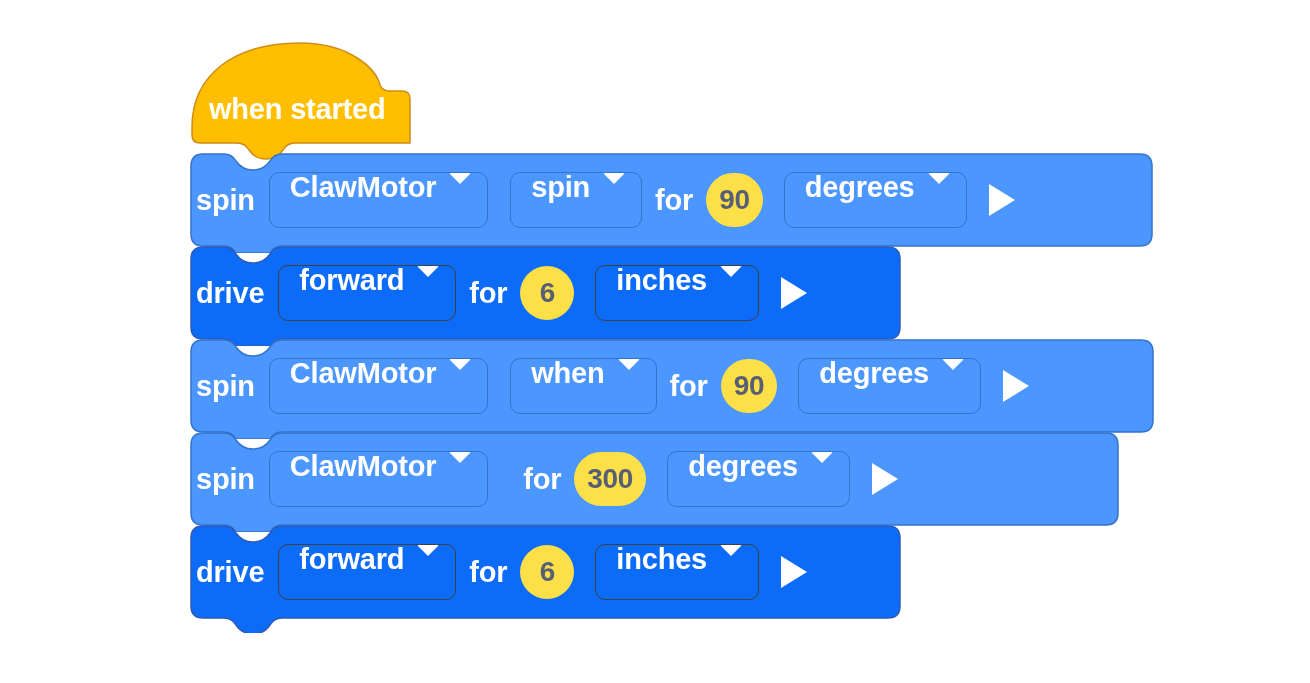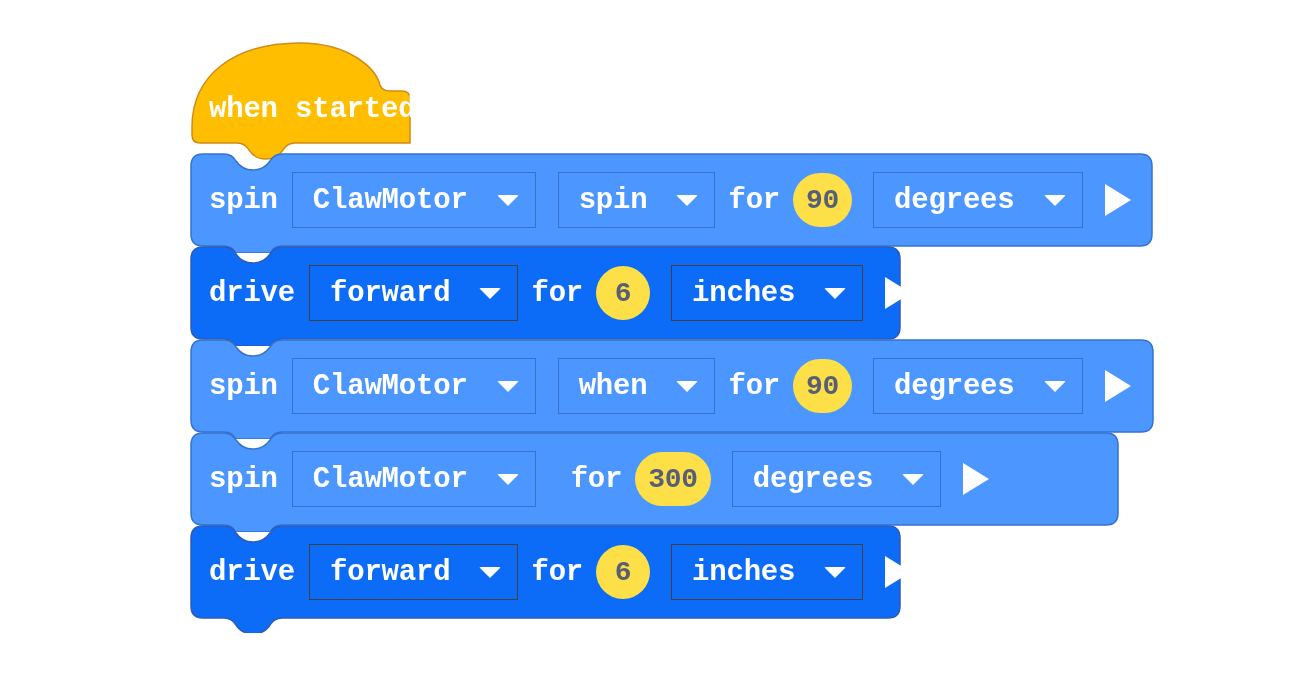--- a/index.html
+++ b/index.html
@@ -18,21 +18,20 @@
     height: 683px;
     background: #ffffff;
     overflow: hidden;
   }
 
   
   #script-stack {
     position: absolute;
     left: 190px;
     top: 31px;
-    font-family: Liberation Mono, monospace;
   }
 
   
   .hat-block {
     position: relative;
     width: 220px;
     height: 124px;
     margin-bottom: -2px;
   }
   .hat-block .hat-svg {
@@ -63,43 +62,43 @@
     top: 0;
   }
   .block-content {
     position: absolute;
     left: 0;
     top: 0;
     height: 94px;
     display: flex;
     align-items: center;
     gap: 0px;
-    padding-left: 19px;
+    padding-left: 6px;
     box-sizing: border-box;
     white-space: nowrap;
   }
 
   .kw {
     font-size: 29px;
     font-weight: bold;
     color: #ffffff;
     letter-spacing: -0.2px;
     padding: 0 14px 0 0;
     line-height: 1;
   }
   .kw.mid { padding: 0 13px; }
 
   
   .dropdown {
     display: inline-flex;
-    align-items: center;
-    gap: 29px;
+    align-items: flex-start;
+    gap: 13px;
     height: 56px;
     padding: 0 16px 0 20px;
-    border-radius: 0;
+    border-radius: 10px;
     box-sizing: border-box;
     line-height: 1;
   }
   .dropdown .dd-text {
     font-size: 29px;
     font-weight: bold;
     color: #ffffff;
     letter-spacing: -0.2px;
   }
   .dd-arrow {

